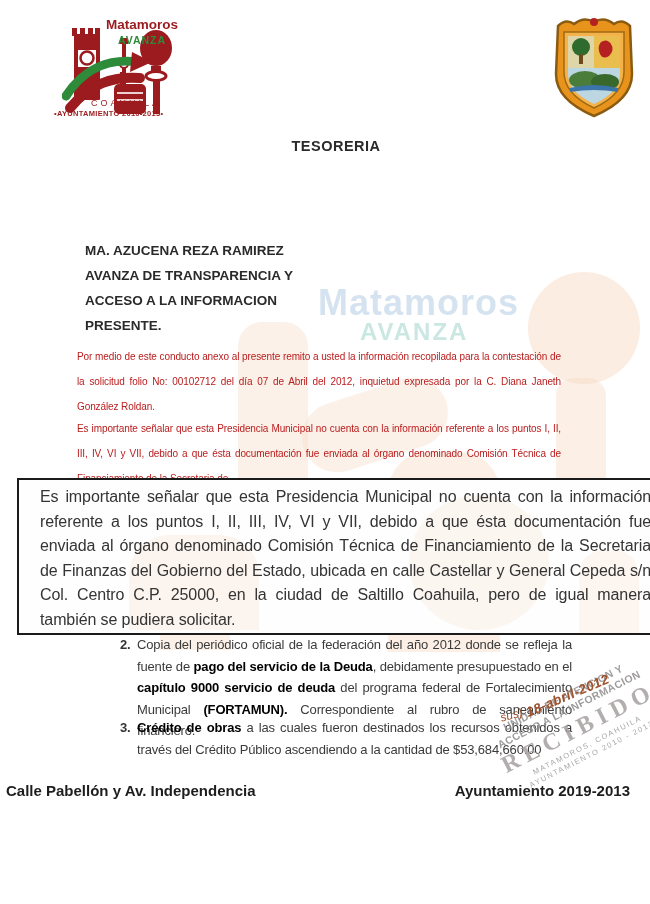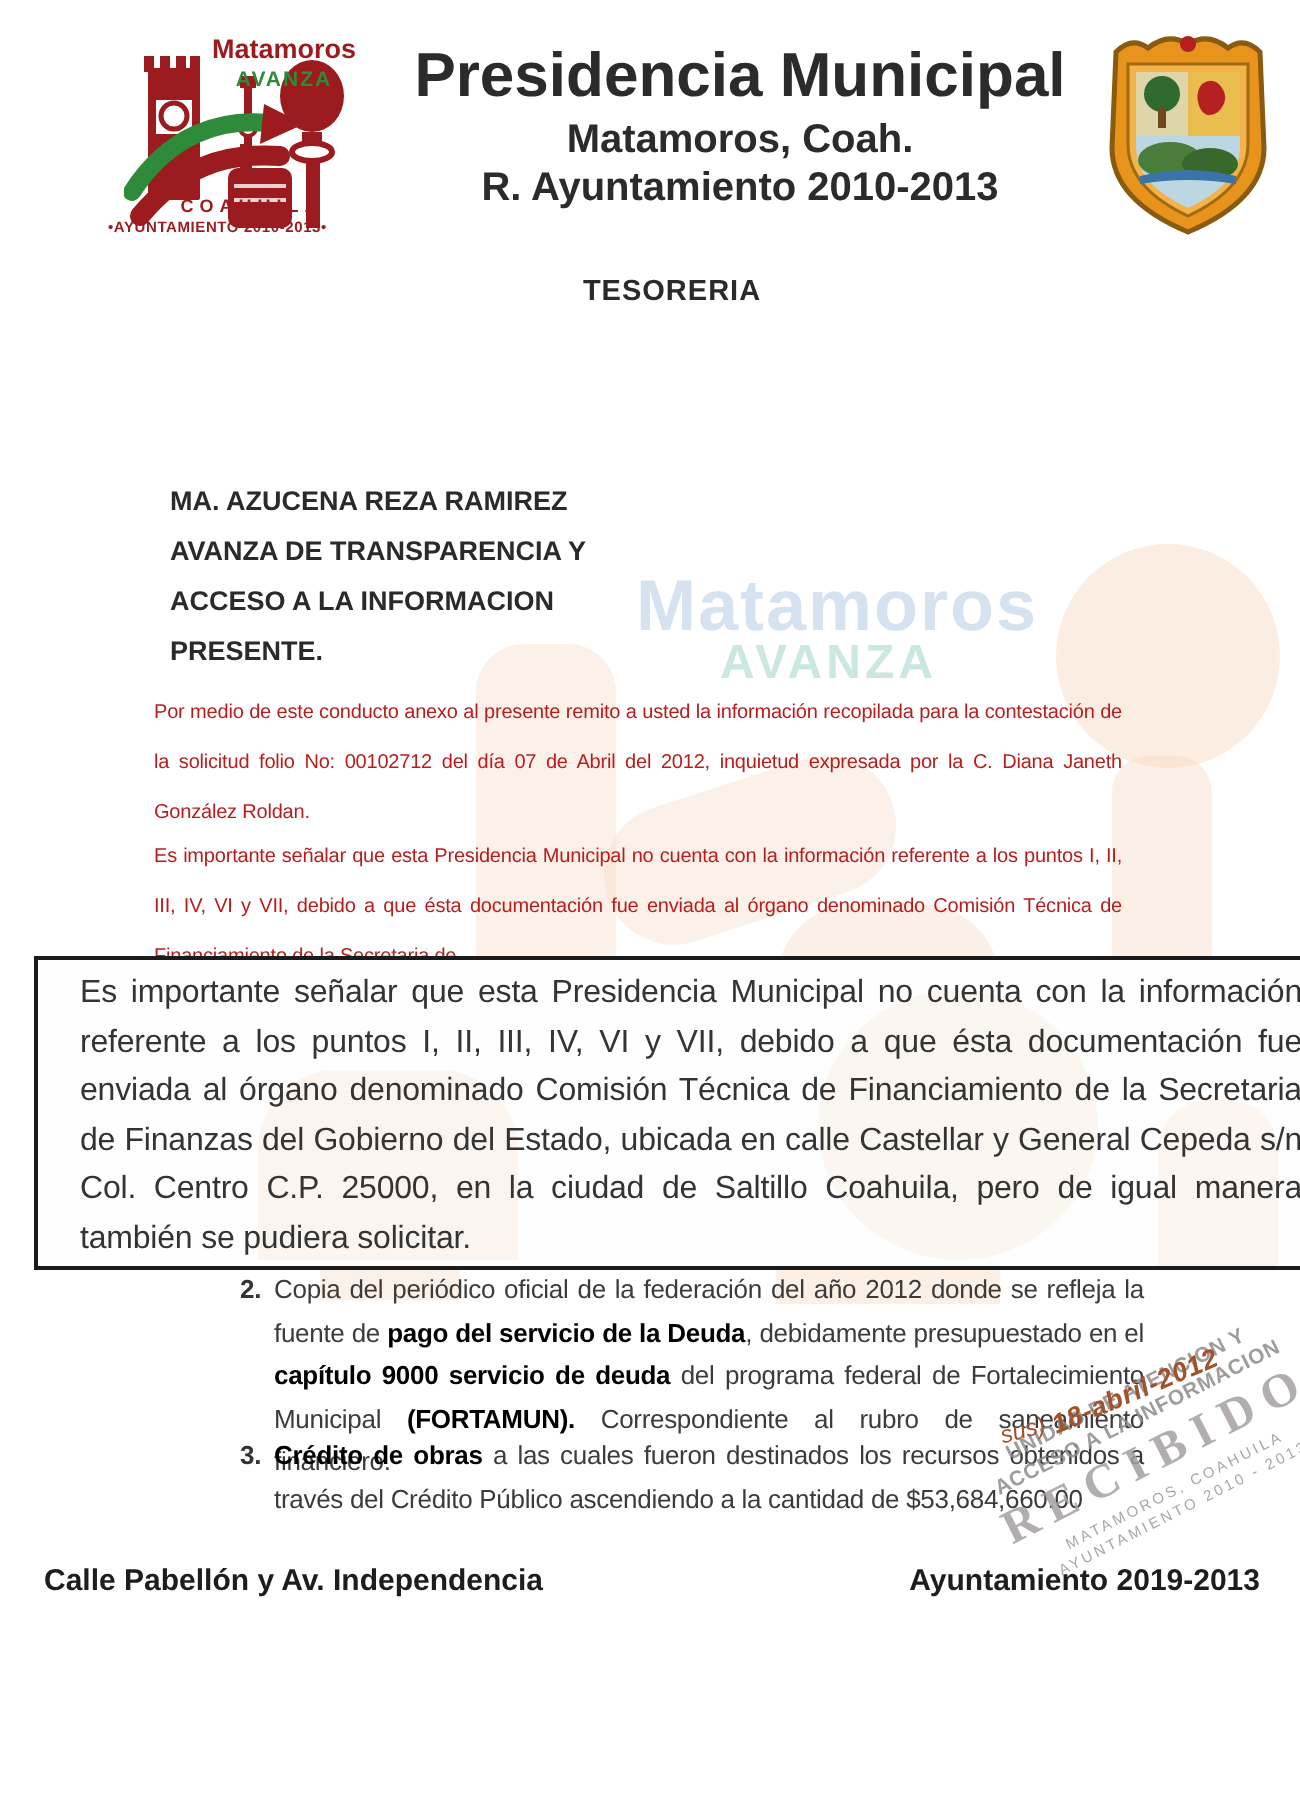--- a/index.html
+++ b/index.html
@@ -11,21 +11,21 @@
   .just{text-align:justify;}
   
   .wm{position:absolute;z-index:0;}
   .wm-orange{background:#f8dcc6;}
   .wm-text1{left:318px;top:282px;font-size:36px;font-weight:700;color:#c8daeb;opacity:.75;letter-spacing:1px;}
   .wm-text2{left:360px;top:318px;font-size:24px;font-weight:700;color:#9fd4cb;opacity:.55;letter-spacing:2px;}
   
   .logo{left:62px;top:12px;width:128px;height:122px;z-index:2;}
   .logo-title{left:32px;top:5px;width:96px;text-align:center;font-size:13.5px;font-weight:700;color:#9b1b1e;}
   .logo-sub{left:32px;top:22px;width:96px;text-align:center;font-size:10.5px;font-weight:700;color:#2e8b3a;letter-spacing:1px;}
-  .logo-region{left:0;top:86px;width:128px;text-align:center;font-size:9px;font-weight:700;color:#9b1b1e;letter-spacing:3px;}
+  .logo-region{left:0;top:86px;width:128px;text-align:center;font-size:9px;font-weight:400;color:#9b1b1e;letter-spacing:3px;}
   .logo-foot{left:-8px;top:97px;width:144px;font-size:7.5px;font-weight:700;color:#9b1b1e;letter-spacing:.3px;}
   .title-block{left:180px;top:20px;width:380px;text-align:center;z-index:2;color:#2b2b2b;}
   .title-main{font-size:31px;font-weight:700;line-height:36px;}
   .title-sub1{font-size:20px;font-weight:700;line-height:24px;margin-top:2px;}
   .title-sub2{font-size:20px;font-weight:700;line-height:24px;}
   .shield{left:552px;top:16px;z-index:2;}
   
   .dept{left:0;top:138px;width:672px;text-align:center;font-size:14.5px;font-weight:700;color:#2a2a2a;letter-spacing:.5px;z-index:2;}
   .oficio{right:92px;top:165px;text-align:right;font-size:12.5px;font-weight:700;line-height:22px;color:#2e2e2e;z-index:2;}
   .addressee{left:85px;top:238px;font-size:13.5px;font-weight:700;line-height:25px;color:#2a2a2a;z-index:2;}
@@ -47,21 +47,21 @@
   .li .b{color:#000000;}
   
   .stamp{left:462px;top:688px;width:230px;text-align:center;transform:rotate(-27deg);color:#8f8b8b;z-index:6;opacity:.85;}
   .stamp .s1,.stamp .s2{font-size:10.5px;font-weight:700;letter-spacing:.4px;line-height:13px;}
   .stamp .s3{font-family:"Liberation Serif",serif;font-size:24px;font-weight:700;letter-spacing:6px;line-height:29px;color:#a5a09f;}
   .stamp .s4,.stamp .s5{font-size:7.5px;letter-spacing:1.6px;line-height:9.5px;color:#9a9696;}
   .hw{color:#a0522d;font-style:italic;z-index:7;}
   .hw1{left:500px;top:708px;font-size:12px;transform:rotate(-15deg);}
   .hw2{left:523px;top:688px;font-size:13.5px;font-weight:700;transform:rotate(-23deg);letter-spacing:.5px;}
   
-  .footer-left{left:22px;top:782px;font-size:15px;font-weight:700;color:#1d1d1d;z-index:2;}
+  .footer-left{left:6px;top:782px;font-size:15px;font-weight:700;color:#1d1d1d;z-index:2;}
   .footer-right{right:20px;top:782px;font-size:15px;font-weight:700;color:#1d1d1d;z-index:2;}
 </style>
 </head>
 <body>
 
 <div class="page">
 
   <div class="wm wm-orange" style="left:528px;top:272px;width:112px;height:112px;border-radius:50%;opacity:.5;"></div>
   <div class="wm wm-orange" style="left:556px;top:378px;width:50px;height:250px;border-radius:18px;opacity:.45;"></div>
   <div class="wm wm-orange" style="left:238px;top:322px;width:70px;height:310px;border-radius:24px 24px 0 0;opacity:.4;"></div>
@@ -101,25 +101,20 @@
       <rect x="55" y="80" width="26" height="2" fill="#ffffff" opacity=".8"></rect>
       <rect x="55" y="87" width="26" height="2" fill="#ffffff" opacity=".8"></rect>
       <rect x="58" y="60" width="6" height="14" fill="#9b1b1e"></rect>
     </svg>
     <div class="abs logo-title">Matamoros</div>
     <div class="abs logo-sub">AVANZA</div>
     <div class="abs logo-region">COAHUILA</div>
     <div class="abs logo-foot">•AYUNTAMIENTO  2010-2013•</div>
   </div>
 
-  <div class="abs title-block">
-    <div class="title-main">Presidencia Municipal</div>
-    <div class="title-sub1">Matamoros, Coah.</div>
-    <div class="title-sub2">R. Ayuntamiento 2010-2013</div>
-  </div>
 
   <div class="abs shield">
     <svg width="84" height="106" viewBox="0 0 84 106">
       <path d="M6,10 Q14,2 22,8 Q32,0 42,6 Q52,0 62,8 Q70,2 78,10
                L80,58 Q80,84 42,100 Q4,84 4,58 Z" fill="#e8931c" stroke="#8a5a10" stroke-width="2.5"></path>
       <path d="M12,16 L72,16 L72,56 Q72,78 42,92 Q12,78 12,56 Z" fill="#f3b24a" stroke="#a06a12" stroke-width="1.5"></path>
 
       <rect x="16" y="20" width="26" height="32" fill="#ded6a8"></rect>
       <rect x="42" y="20" width="26" height="32" fill="#e9bd4e"></rect>
       <path d="M16,52 L68,52 L68,58 Q68,76 42,88 Q16,76 16,58 Z" fill="#bcd6e2"></path>

